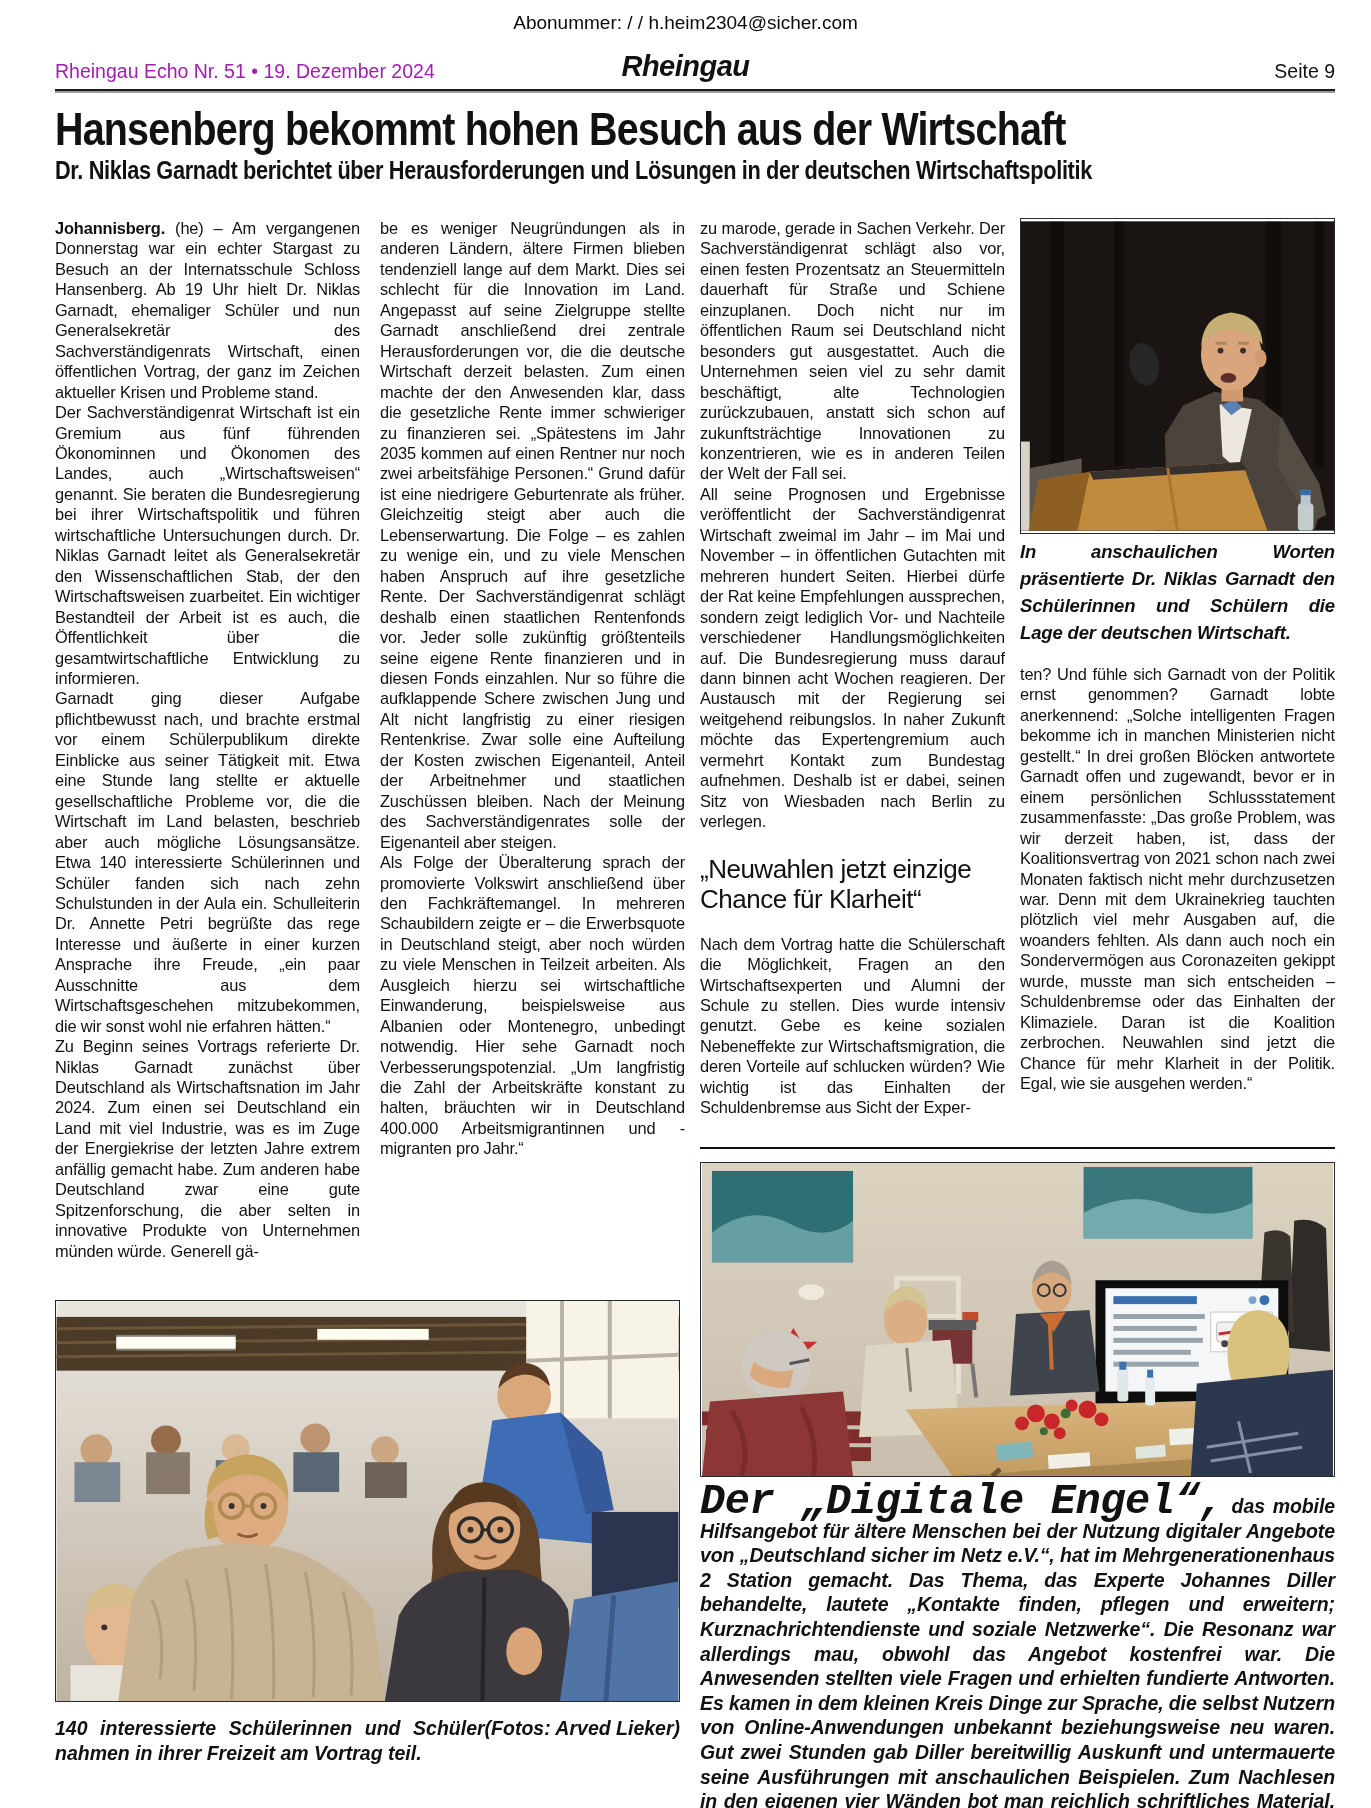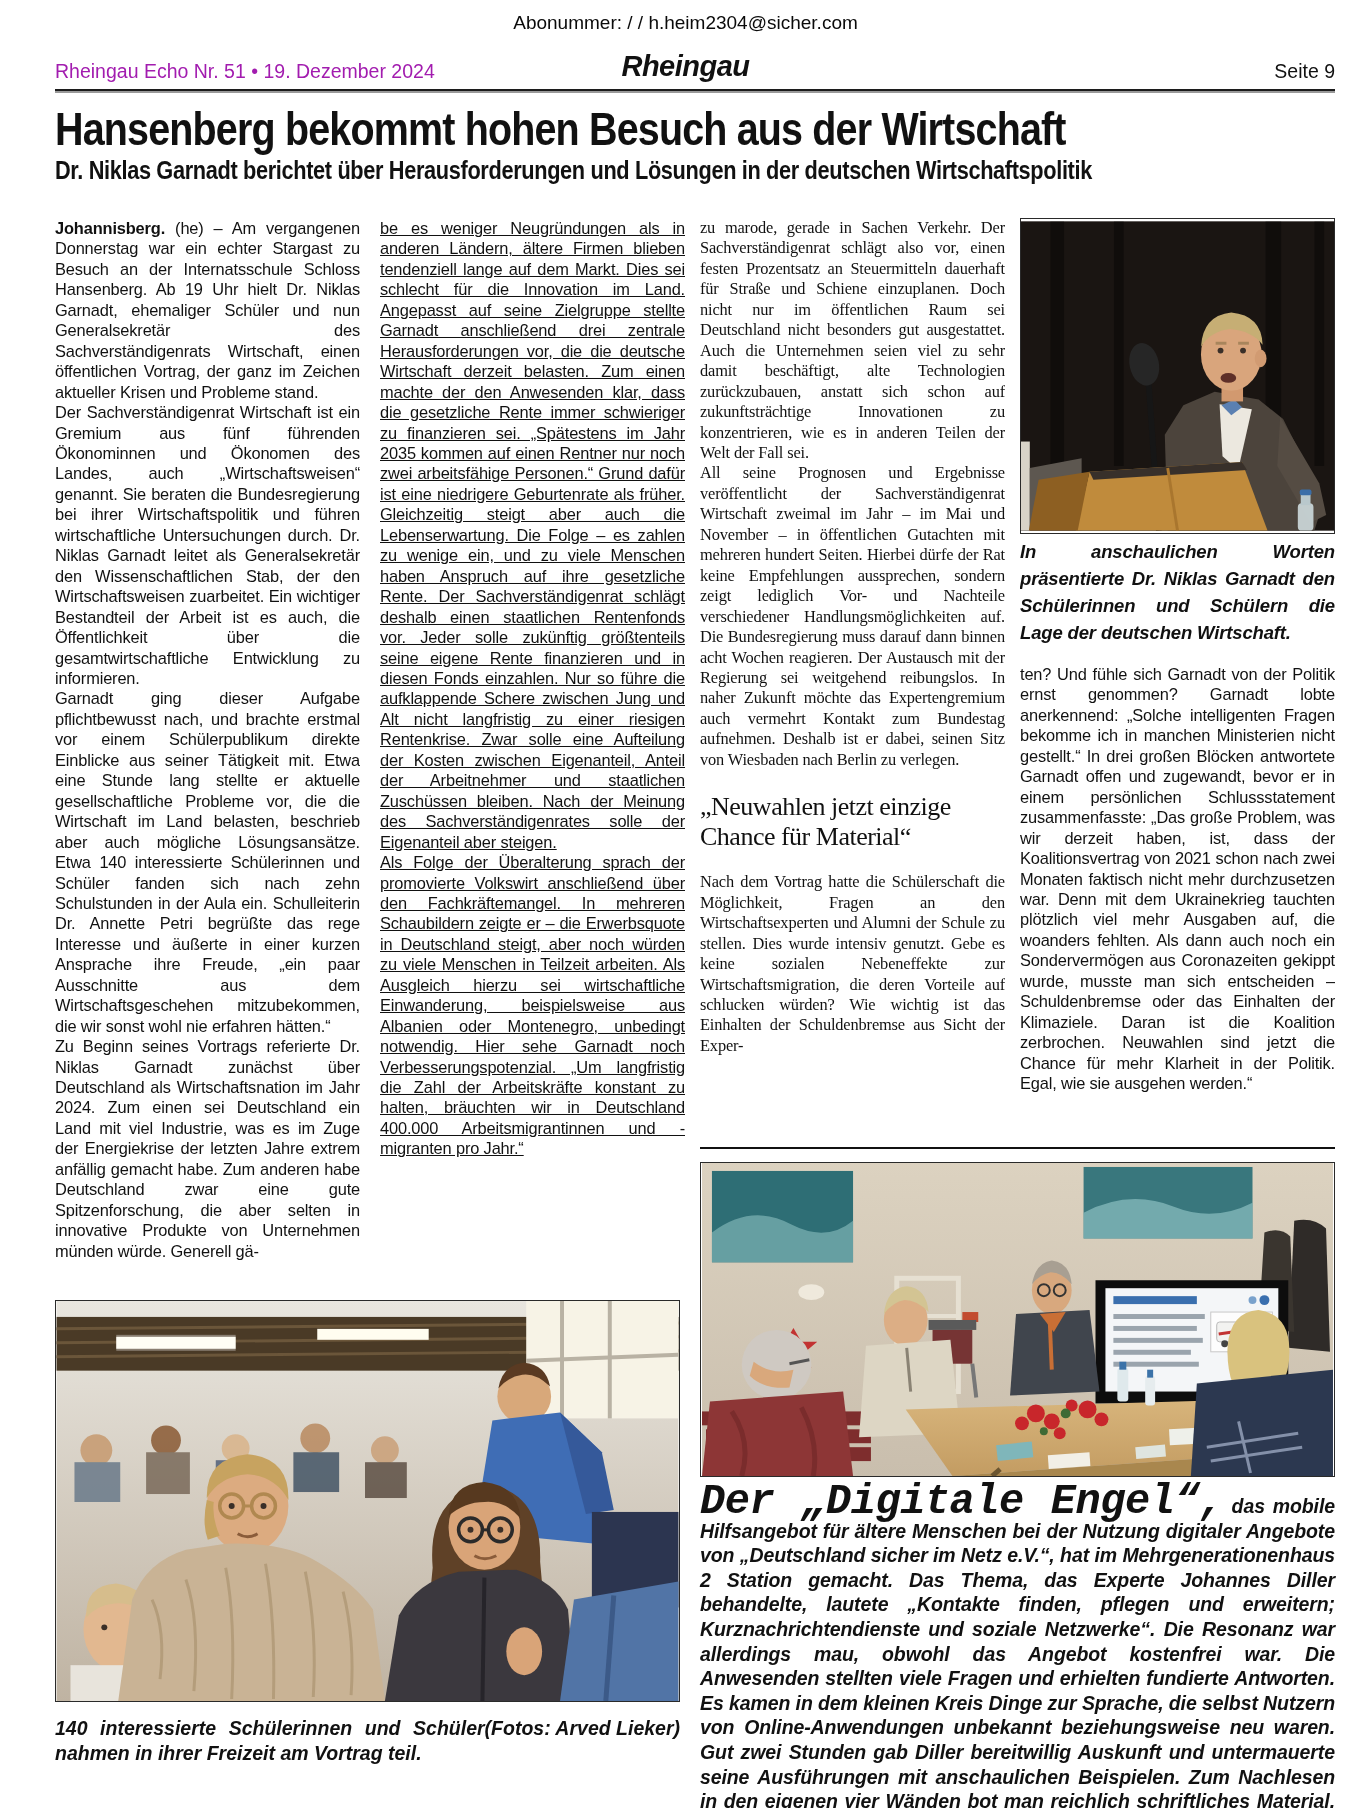--- a/index.html
+++ b/index.html
@@ -16,22 +16,22 @@
   .header-rule{top:89px;left:55px;width:1280px;height:4px;background:linear-gradient(#1c1c1c 55%,#9a9a9a 55%);}
   
   .headline{top:101px;left:55px;width:1520px;font-size:47px;font-weight:bold;letter-spacing:-1px;
     transform:scaleX(0.84);transform-origin:left top;white-space:nowrap;}
   .subheadline{top:156px;left:55px;width:1450px;font-size:25px;font-weight:600;letter-spacing:-0.4px;
     transform:scaleX(0.87);transform-origin:left top;white-space:nowrap;}
   
   .col{top:218px;width:305px;overflow:hidden;font-size:16.4px;line-height:20.45px;text-align:justify;
     letter-spacing:-0.15px;hyphens:auto;-webkit-hyphens:auto;}
   .col1{left:55px;height:1079px;}
-  .col2{left:380px;height:1079px;text-decoration:underline;}
-  .col3{left:700px;height:926px;font-family:Liberation Serif, serif;}
+  .col2{left:380px;height:1079px;}
+  .col3{left:700px;height:926px;}
   .col4{left:1020px;width:315px;height:900px;}
   .para{margin:0;}
   .dateline{font-weight:bold;}
   .crosshead{font-size:26px;line-height:30px;letter-spacing:-0.5px;margin:22px 0 20px 0;text-align:left;font-weight:400;}
   
   .photo{border:1px solid #2a2a2a;display:block;}
   .speaker-photo-wrap{width:315px;height:316px;}
   .photo-caption{font-weight:bold;font-style:italic;font-size:18.5px;line-height:27px;text-align:justify;margin-top:4px;}
   .col4-text{margin-top:18px;}
   .students-photo{top:1300px;left:55px;}
@@ -71,21 +71,21 @@
         <p class="para">be es weniger Neugründungen als in anderen Ländern, ältere Firmen blieben tendenziell lange auf dem Markt. Dies sei schlecht für die Innovation im Land. Angepasst auf seine Zielgruppe stellte Garnadt anschließend drei zentrale Herausforderungen vor, die die deutsche Wirtschaft derzeit belasten. Zum einen machte der den Anwesenden klar, dass die gesetzliche Rente immer schwieriger zu finanzieren sei. „Spätestens im Jahr 2035 kommen auf einen Rentner nur noch zwei arbeitsfähige Personen.“ Grund dafür ist eine niedrigere Geburtenrate als früher. Gleichzeitig steigt aber auch die Lebenserwartung. Die Folge – es zahlen zu wenige ein, und zu viele Menschen haben Anspruch auf ihre gesetzliche Rente. Der Sachverständigenrat schlägt deshalb einen staatlichen Rentenfonds vor. Jeder solle zukünftig größtenteils seine eigene Rente finanzieren und in diesen Fonds einzahlen. Nur so führe die aufklappende Schere zwischen Jung und Alt nicht langfristig zu einer riesigen Rentenkrise. Zwar solle eine Aufteilung der Kosten zwischen Eigenanteil, Anteil der Arbeitnehmer und staatlichen Zuschüssen bleiben. Nach der Meinung des Sachverständigenrates solle der Eigenanteil aber steigen.</p>
         <p class="para">Als Folge der Überalterung sprach der promovierte Volkswirt anschließend über den Fachkräftemangel. In mehreren Schaubildern zeigte er – die Erwerbsquote in Deutschland steigt, aber noch würden zu viele Menschen in Teilzeit arbeiten. Als Ausgleich hierzu sei wirtschaftliche Einwanderung, beispielsweise aus Albanien oder Montenegro, unbedingt notwendig. Hier sehe Garnadt noch Verbesserungspotenzial. „Um langfristig die Zahl der Arbeitskräfte konstant zu halten, bräuchten wir in Deutschland 400.000 Arbeitsmigrantinnen und -migranten pro Jahr.“</p>
       </div>
   </div>
 
   <div class="abs col col3">
     <div>
         <p class="para">zu marode, gerade in Sachen Verkehr. Der Sachverständigenrat schlägt also vor, einen festen Prozentsatz an Steuermitteln dauerhaft für Straße und Schiene einzuplanen. Doch nicht nur im öffentlichen Raum sei Deutschland nicht besonders gut ausgestattet. Auch die Unternehmen seien viel zu sehr damit beschäftigt, alte Technologien zurückzubauen, anstatt sich schon auf zukunftsträchtige Innovationen zu konzentrieren, wie es in anderen Teilen der Welt der Fall sei.</p>
         <p class="para">All seine Prognosen und Ergebnisse veröffentlicht der Sachverständigenrat Wirtschaft zweimal im Jahr – im Mai und November – in öffentlichen Gutachten mit mehreren hundert Seiten. Hierbei dürfe der Rat keine Empfehlungen aussprechen, sondern zeigt lediglich Vor- und Nachteile verschiedener Handlungsmöglichkeiten auf. Die Bundesregierung muss darauf dann binnen acht Wochen reagieren. Der Austausch mit der Regierung sei weitgehend reibungslos. In naher Zukunft möchte das Expertengremium auch vermehrt Kontakt zum Bundestag aufnehmen. Deshalb ist er dabei, seinen Sitz von Wiesbaden nach Berlin zu verlegen.</p>
       </div>
-    <div class="crosshead">„Neuwahlen jetzt einzige Chance für Material“</div>
+    <div class="crosshead">„Neuwahlen jetzt einzige Chance für Klarheit“</div>
     <div>
         <p class="para">Nach dem Vortrag hatte die Schülerschaft die Möglichkeit, Fragen an den Wirtschaftsexperten und Alumni der Schule zu stellen. Dies wurde intensiv genutzt. Gebe es keine sozialen Nebeneffekte zur Wirtschaftsmigration, die deren Vorteile auf schlucken würden? Wie wichtig ist das Einhalten der Schuldenbremse aus Sicht der Exper-</p>
       </div>
   </div>
 
   <div class="abs col col4">
     <div class="speaker-photo-wrap">
       <svg class="photo" width="313" height="314" viewBox="0 0 320 316">
         <rect width="320" height="316" fill="#171310"></rect>
         <rect x="0" y="0" width="320" height="316" fill="#1d1814" opacity="0.5"></rect>

